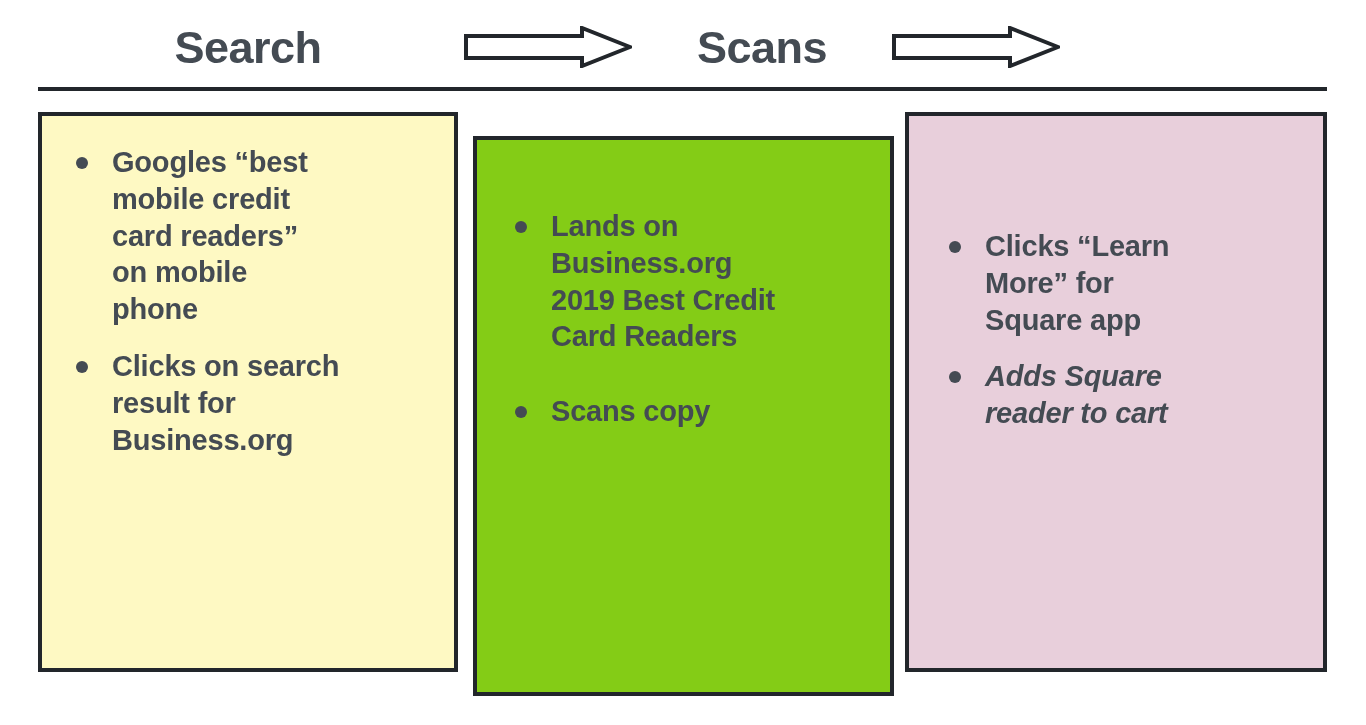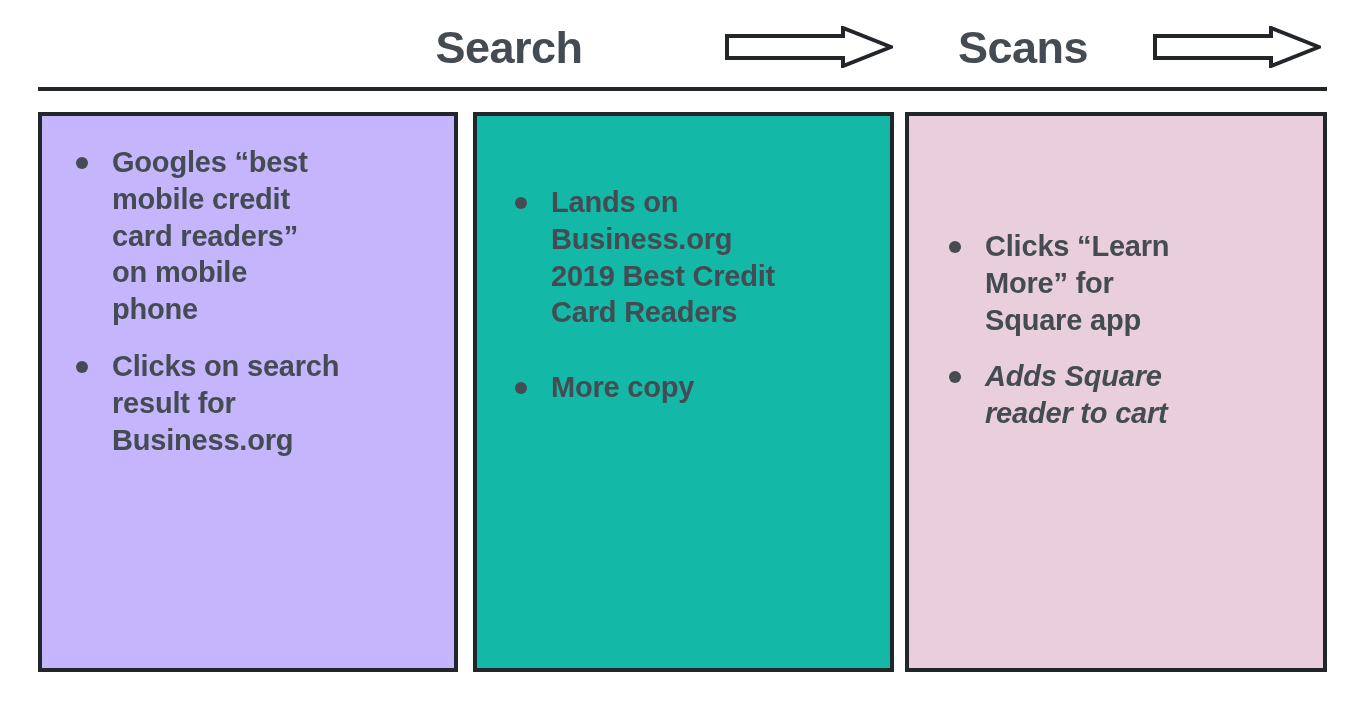--- a/index.html
+++ b/index.html
@@ -22,21 +22,21 @@
 
   
   .header-row {
     position: absolute;
     left: 38px;
     top: 8px;
     width: 1289px;
     height: 78px;
     display: flex;
     align-items: center;
-    justify-content: flex-end;
+    justify-content: flex-start;
   }
 
   .stage-title {
     font-size: 45px;
     font-weight: bold;
     color: #444b53;
     letter-spacing: -0.5px;
     line-height: 1;
     text-align: center;
     white-space: nowrap;
@@ -76,26 +76,27 @@
   .col {
     position: absolute;
     top: 0;
     height: 560px;
     border: 4px solid #22262b;
     box-sizing: border-box;
   }
   .col-1 {
     left: 38px;
     width: 420px;
-    background: #c4b5fd;
+    background: #fef9c3;
   }
   .col-2 {
     left: 473px;
     width: 421px;
-    background: #14b8a6;
+    background: #84cc16;
+    margin-top: 24px;
   }
   .col-3 {
     left: 905px;
     width: 422px;
     background: #e8cfdb;
   }
 
   .bullet-list {
     list-style: none;
     margin: 0;
@@ -190,21 +191,21 @@
       <ul class="bullet-list list-2">
         <li class="bullet-item">
           <span class="bullet-dot"></span>
           <span class="bullet-text">Lands on
 Business.org
 2019 Best Credit
 Card Readers</span>
         </li>
         <li class="bullet-item">
           <span class="bullet-dot"></span>
-          <span class="bullet-text">More copy</span>
+          <span class="bullet-text">Scans copy</span>
         </li>
       </ul>
     </div>
 
     <div class="col col-3">
       <ul class="bullet-list list-3">
         <li class="bullet-item">
           <span class="bullet-dot"></span>
           <span class="bullet-text">Clicks “Learn
 More” for

